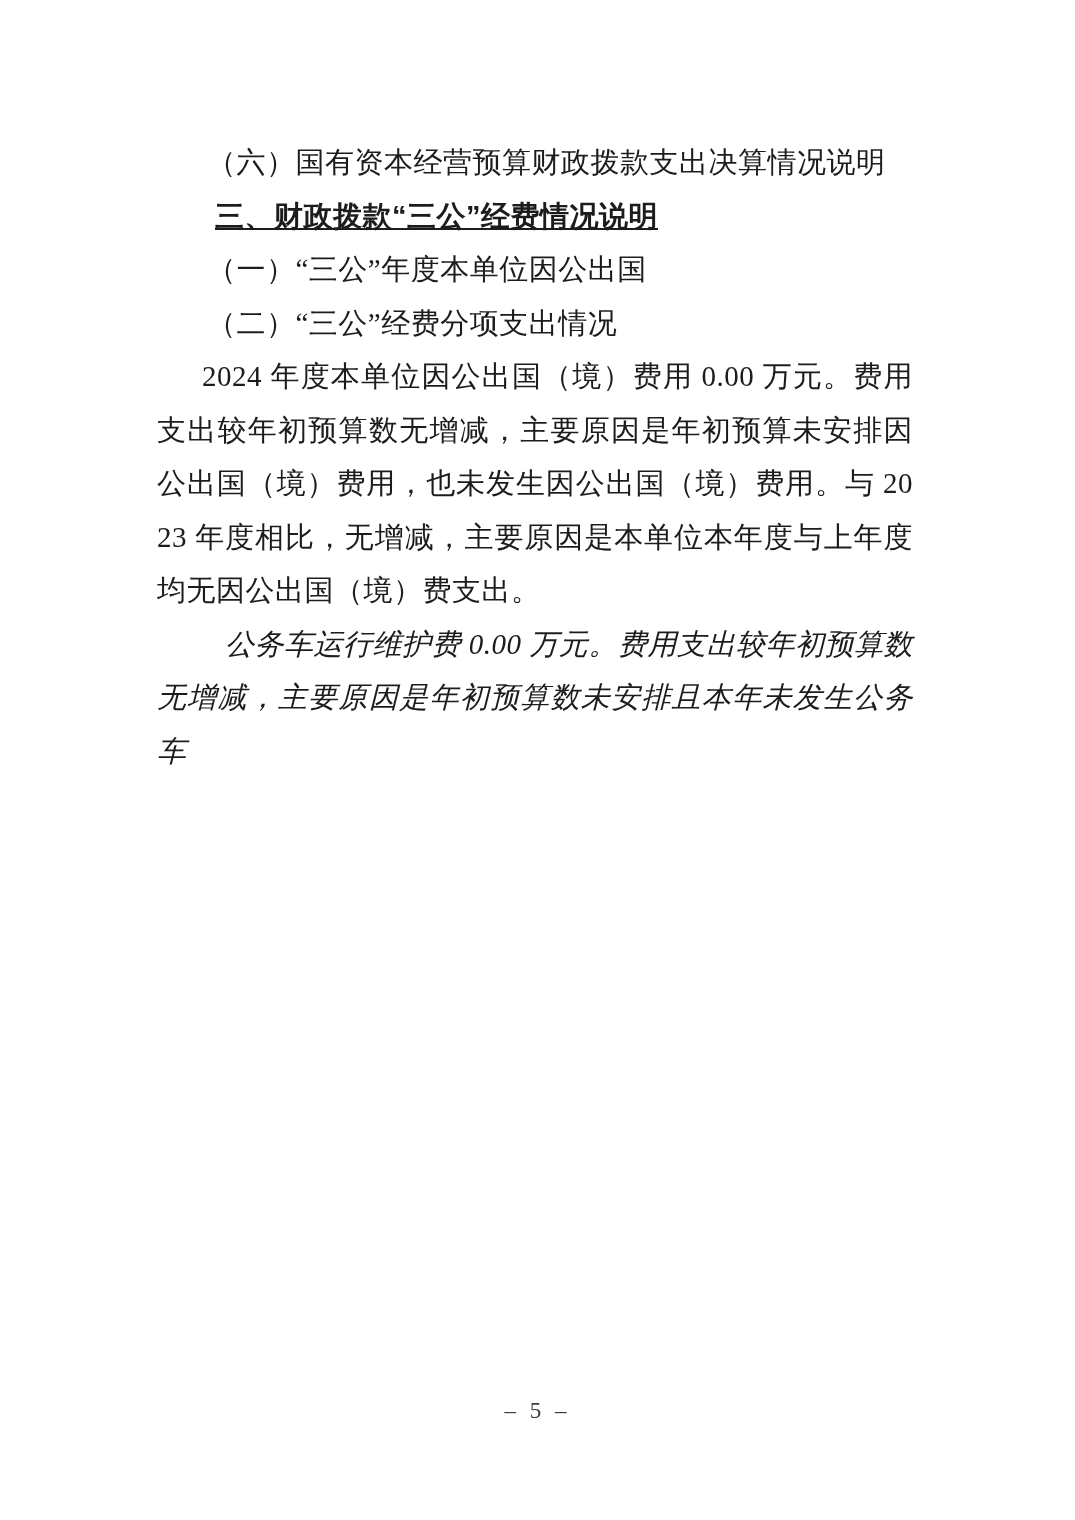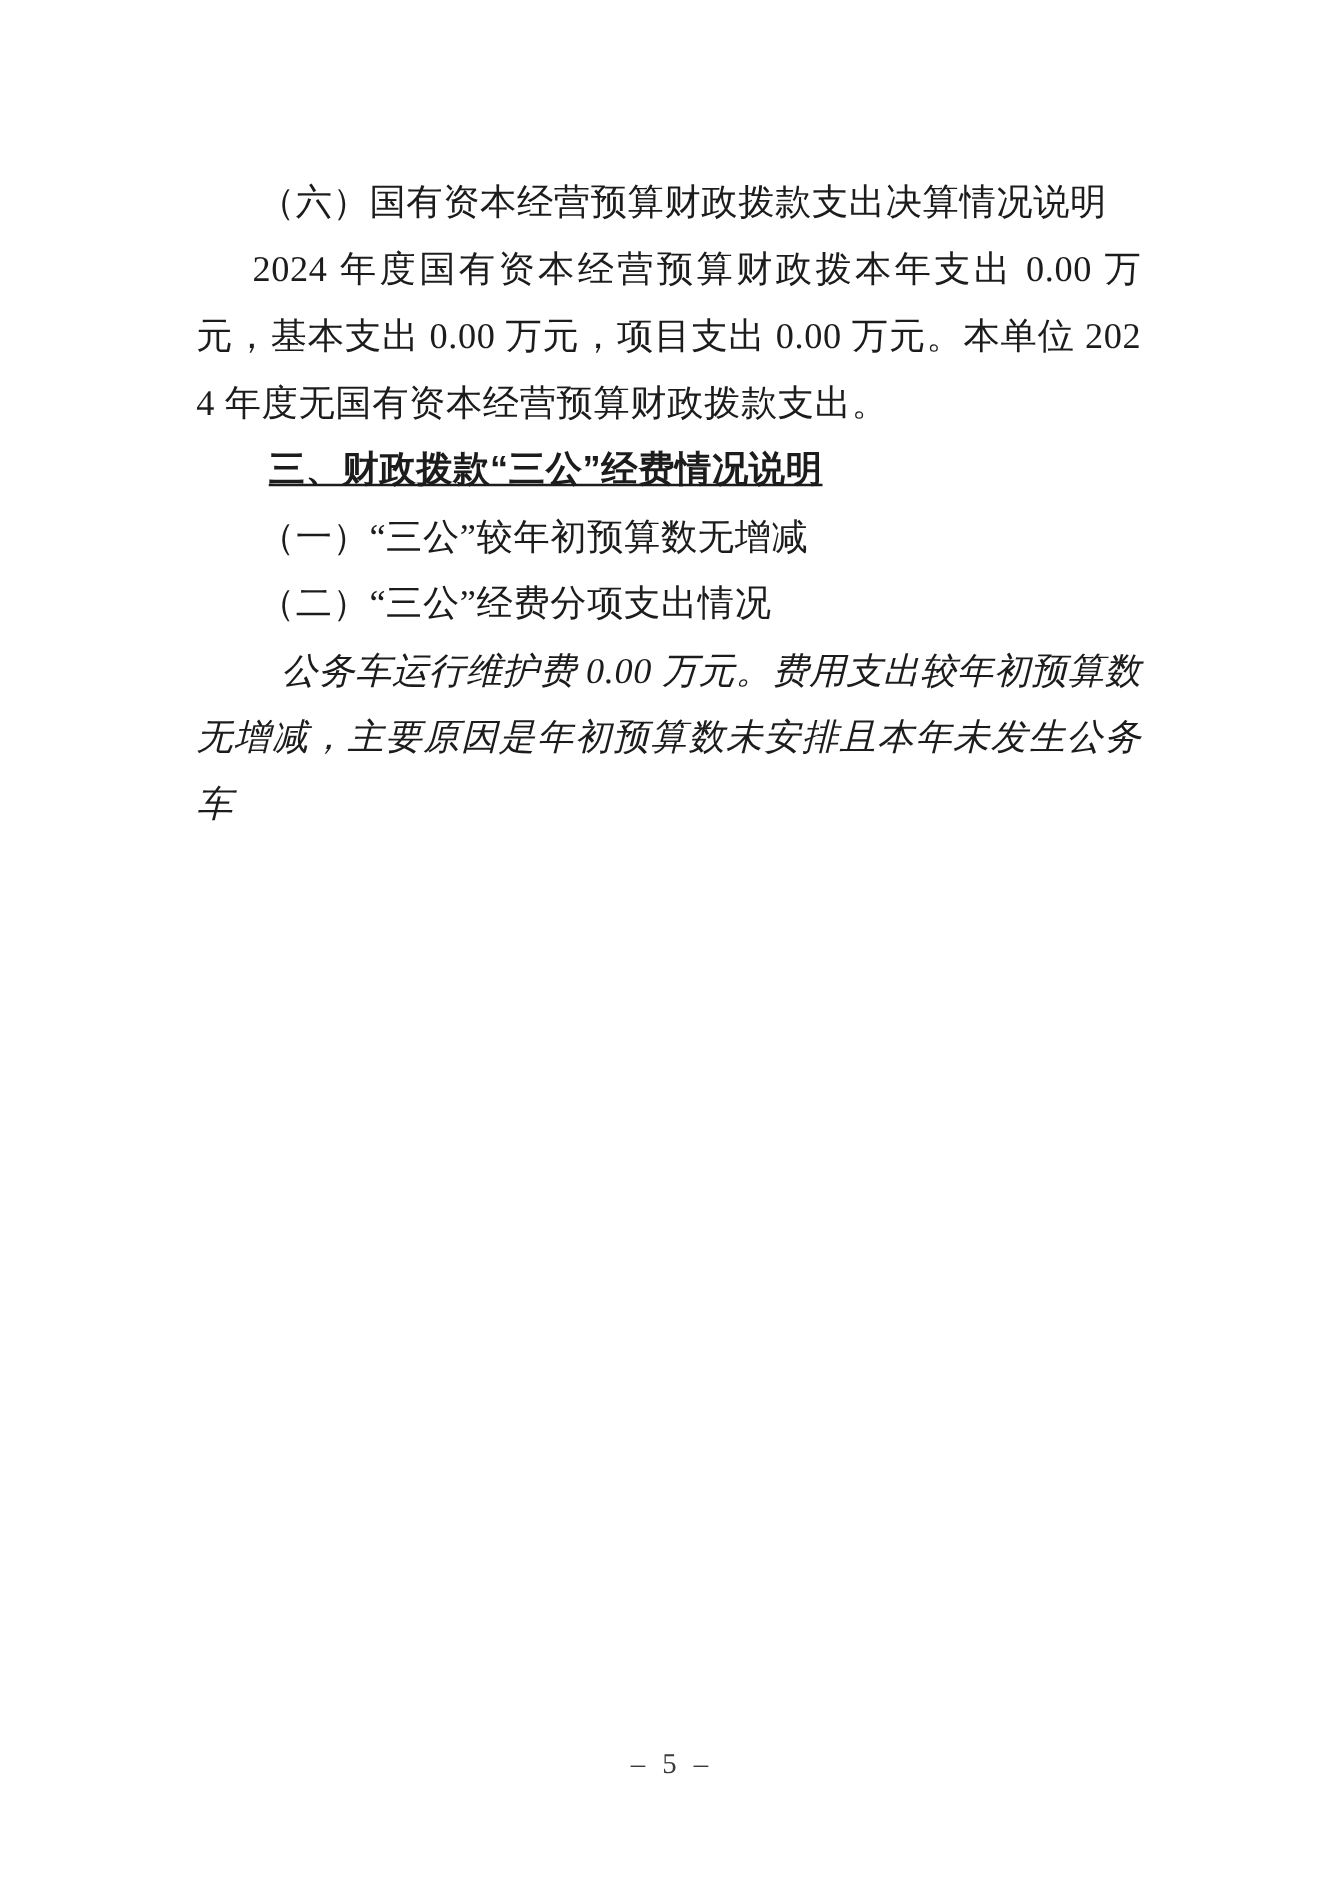--- a/index.html
+++ b/index.html
@@ -73,21 +73,21 @@
     letter-spacing: 4px;
     font-family: "Liberation Serif", "DejaVu Serif", serif;
   }
 </style>
 </head>
 <body>
 
 <div class="page">
   <div class="content">
     <p class="p-sub">（六）国有资本经营预算财政拨款支出决算情况说明</p>
-    <p class="p-body-num">2024 年度国有资本经营预算财政拨本年支出 0.00 万元，基本支出 0.00 万元，项目支出 0.00 万元。本单位 2024 年度无国有资本经营预算财政拨款支出。</p>
     <p class="p-main-heading">三、财政拨款“三公”经费情况说明</p>
-    <p class="p-sub">（一）“三公”较年初预算数无增减</p>
+    <p class="p-sub">（一）“三公”年度本单位因公出国</p>
     <p class="p-sub">（二）“三公”经费分项支出情况</p>
+    <p class="p-body-num">2024 年度本单位因公出国（境）费用 0.00 万元。费用支出较年初预算数无增减，主要原因是年初预算未安排因公出国（境）费用，也未发生因公出国（境）费用。与 2023 年度相比，无增减，主要原因是本单位本年度与上年度均无因公出国（境）费支出。</p>
     <p class="p-deep2">公务车运行维护费 0.00 万元。费用支出较年初预算数无增减，主要原因是年初预算数未安排且本年未发生公务车</p>
   </div>
 
   <div class="footer">– 5 –</div>
 </div>
 
 </body></html>

